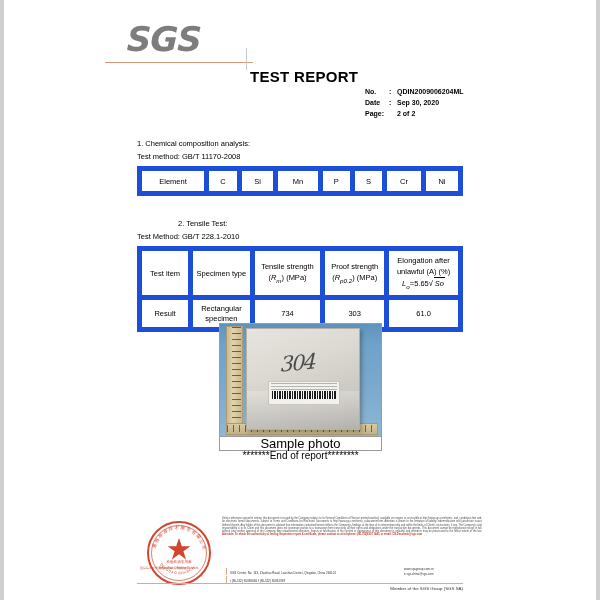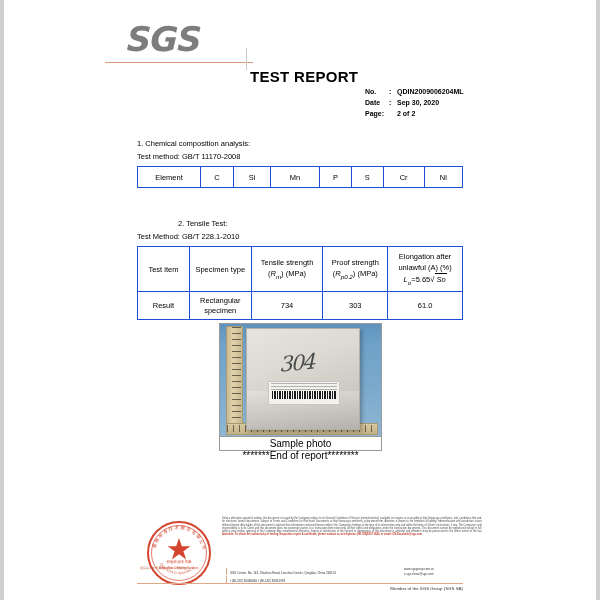--- a/index.html
+++ b/index.html
@@ -105,21 +105,21 @@
   .sec-2b { left: 137px; top: 232px; }
 
   
   table {
     border-collapse: collapse;
     position: absolute;
     font-size: 7.5px;
     color: #000;
   }
   table td {
-    border: 1px solid #1d4ed8;
+    border: 5px solid #1d4ed8;
     text-align: center;
     vertical-align: middle;
     padding: 0 2px;
   }
 
   #chem-table {
     left: 137px;
     top: 166px;
     width: 326px;
   }
@@ -262,21 +262,21 @@
     background: repeating-linear-gradient(
       90deg, #4a4238 0px, #4a4238 1px, transparent 1px, transparent 6px);
     opacity: 0.75;
   }
   .caption-cell {
     width: 163px;
     height: 14px;
     border: 1px solid #9a9a9a;
     border-top: none;
     box-sizing: border-box;
-    font-size: 10px;
+    font-size: 13px;
     color: #000;
     display: flex;
     align-items: center;
     justify-content: center;
   }
   .end-of-report {
     position: absolute;
     left: 219px;
     top: 450px;
     width: 163px;

